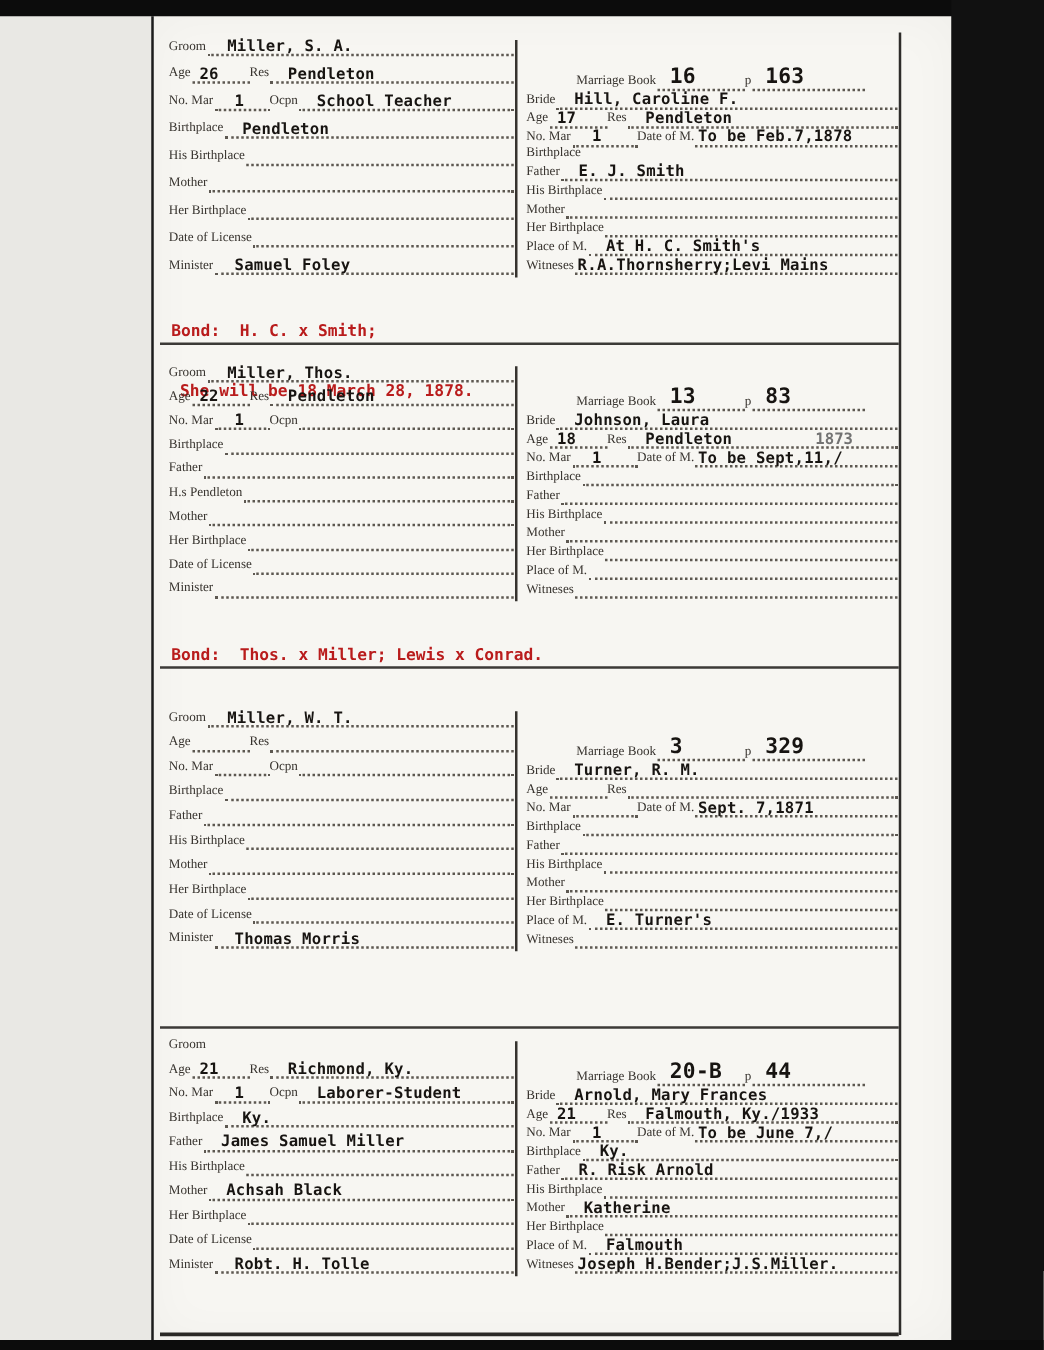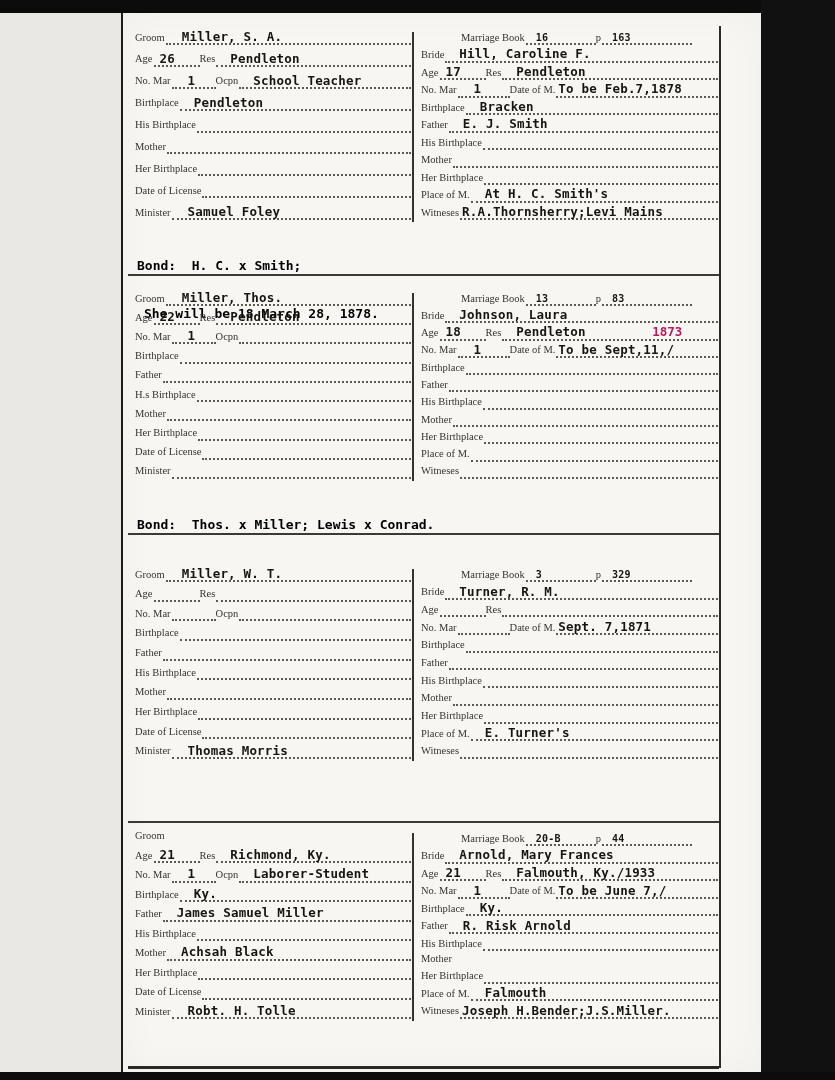--- a/index.html
+++ b/index.html
@@ -16,35 +16,35 @@
   .divider{position:absolute;left:128px;width:591px;height:2px;background:#3c3a37}
   .divider.d1{top:274px}.divider.d2{top:533px}.divider.d3{top:821px}.divider.d4{top:1066px;height:3px;background:#2a2825}
   .cards{position:absolute;left:0;top:0;width:835px;height:888px}
   .card{position:absolute;left:135px;width:583px;display:flex}
   .card:nth-of-type(1){top:30px;height:190px}
   .card:nth-of-type(2){top:291px;height:188px}
   .card:nth-of-type(3){top:567px;height:192px}
   .card:nth-of-type(4){top:831px;height:188px}
   .mid{position:absolute;left:277px;top:2px;height:100%;width:1.5px;background:#36332f}
   .col-l{width:276px;display:flex;flex-direction:column;justify-content:space-between}
-  .col-r{flex:1;margin-left:10px;display:flex;flex-direction:column;justify-content:space-between}
+  .col-r{flex:1;margin-left:10px;display:flex;flex-direction:column;justify-content:flex-end}
   .row{display:flex;align-items:flex-end}
   .lbl{font-size:10.5px;color:#37332e;white-space:nowrap;line-height:1;padding:0 1px 2px 0}
   .fill{flex:1;position:relative;height:15px;border-bottom:2px dotted #5d5851}
   .f-age{flex:0 0 46px}.f-no{flex:0 0 44px}.f-nob{flex:0 0 52px}
   .f-book{flex:0 0 70px}.f-page{flex:0 0 90px}
   .hdr{margin-left:40px}
   .val{position:absolute;left:14px;bottom:0;font-family:"DejaVu Sans Mono","Liberation Mono",monospace;
        font-weight:bold;font-size:12.5px;letter-spacing:.2px;color:#171411;white-space:nowrap;line-height:1.05}
   .vl2{left:2px}.vl6{left:6px}.vl16{left:16px}
-  .vbig{font-size:10px;left:10px}
+  .vbig{font-size:17px;left:10px}
   .val2{position:absolute;left:150px;bottom:0;font-family:"DejaVu Sans Mono","Liberation Mono",monospace;
-        font-weight:bold;font-size:12.5px;color:#be185d;white-space:nowrap;line-height:1.05}
+        font-weight:bold;font-size:12.5px;color:#737373;white-space:nowrap;line-height:1.05}
   .bond{position:absolute;left:2px;top:100%;margin-top:5px;font-family:"DejaVu Sans Mono","Liberation Mono",monospace;
-        font-weight:bold;font-size:13px;color:#000000;white-space:pre;line-height:1.25}
+        font-weight:bold;font-size:13px;color:#b91c1c;white-space:pre;line-height:1.25}
   .bond .b2{padding-left:7px}
 </style>
 </head>
 <body>
 
 <div class="scan">
   <div class="page"></div>
   <div class="edge-left"></div>
   <div class="card-edge-right"></div>
   <div class="divider d1"></div>
@@ -153,23 +153,20 @@
       <span class="fill f-nob">
               <span class="val vl16">1</span>
             </span>
       <span class="lbl">Date of M.</span>
       <span class="fill">
               <span class="val vl2">To be Feb.7,1878</span>
             </span>
     </div>
     <div class="row">
       <span class="lbl">Birthplace</span>
-      <span class="fill">
-              <span class="val">Bracken</span>
-            </span>
     </div>
     <div class="row">
       <span class="lbl">Father</span>
       <span class="fill">
               <span class="val">E. J. Smith</span>
             </span>
     </div>
     <div class="row">
       <span class="lbl">His Birthplace</span>
       <span class="fill">
@@ -244,21 +241,21 @@
               <span class="val"></span>
             </span>
     </div>
     <div class="row">
       <span class="lbl">Father</span>
       <span class="fill">
               <span class="val"></span>
             </span>
     </div>
     <div class="row">
-      <span class="lbl">H.s Birthplace</span>
+      <span class="lbl">H.s Pendleton</span>
       <span class="fill">
               <span class="val"></span>
             </span>
     </div>
     <div class="row">
       <span class="lbl">Mother</span>
       <span class="fill">
               <span class="val"></span>
             </span>
     </div>
@@ -654,20 +651,23 @@
             </span>
     </div>
     <div class="row">
       <span class="lbl">His Birthplace</span>
       <span class="fill">
               <span class="val"></span>
             </span>
     </div>
     <div class="row">
       <span class="lbl">Mother</span>
+      <span class="fill">
+              <span class="val">Katherine</span>
+            </span>
     </div>
     <div class="row">
       <span class="lbl">Her Birthplace</span>
       <span class="fill">
               <span class="val"></span>
             </span>
     </div>
     <div class="row">
       <span class="lbl">Place of M.</span>
       <span class="fill">

